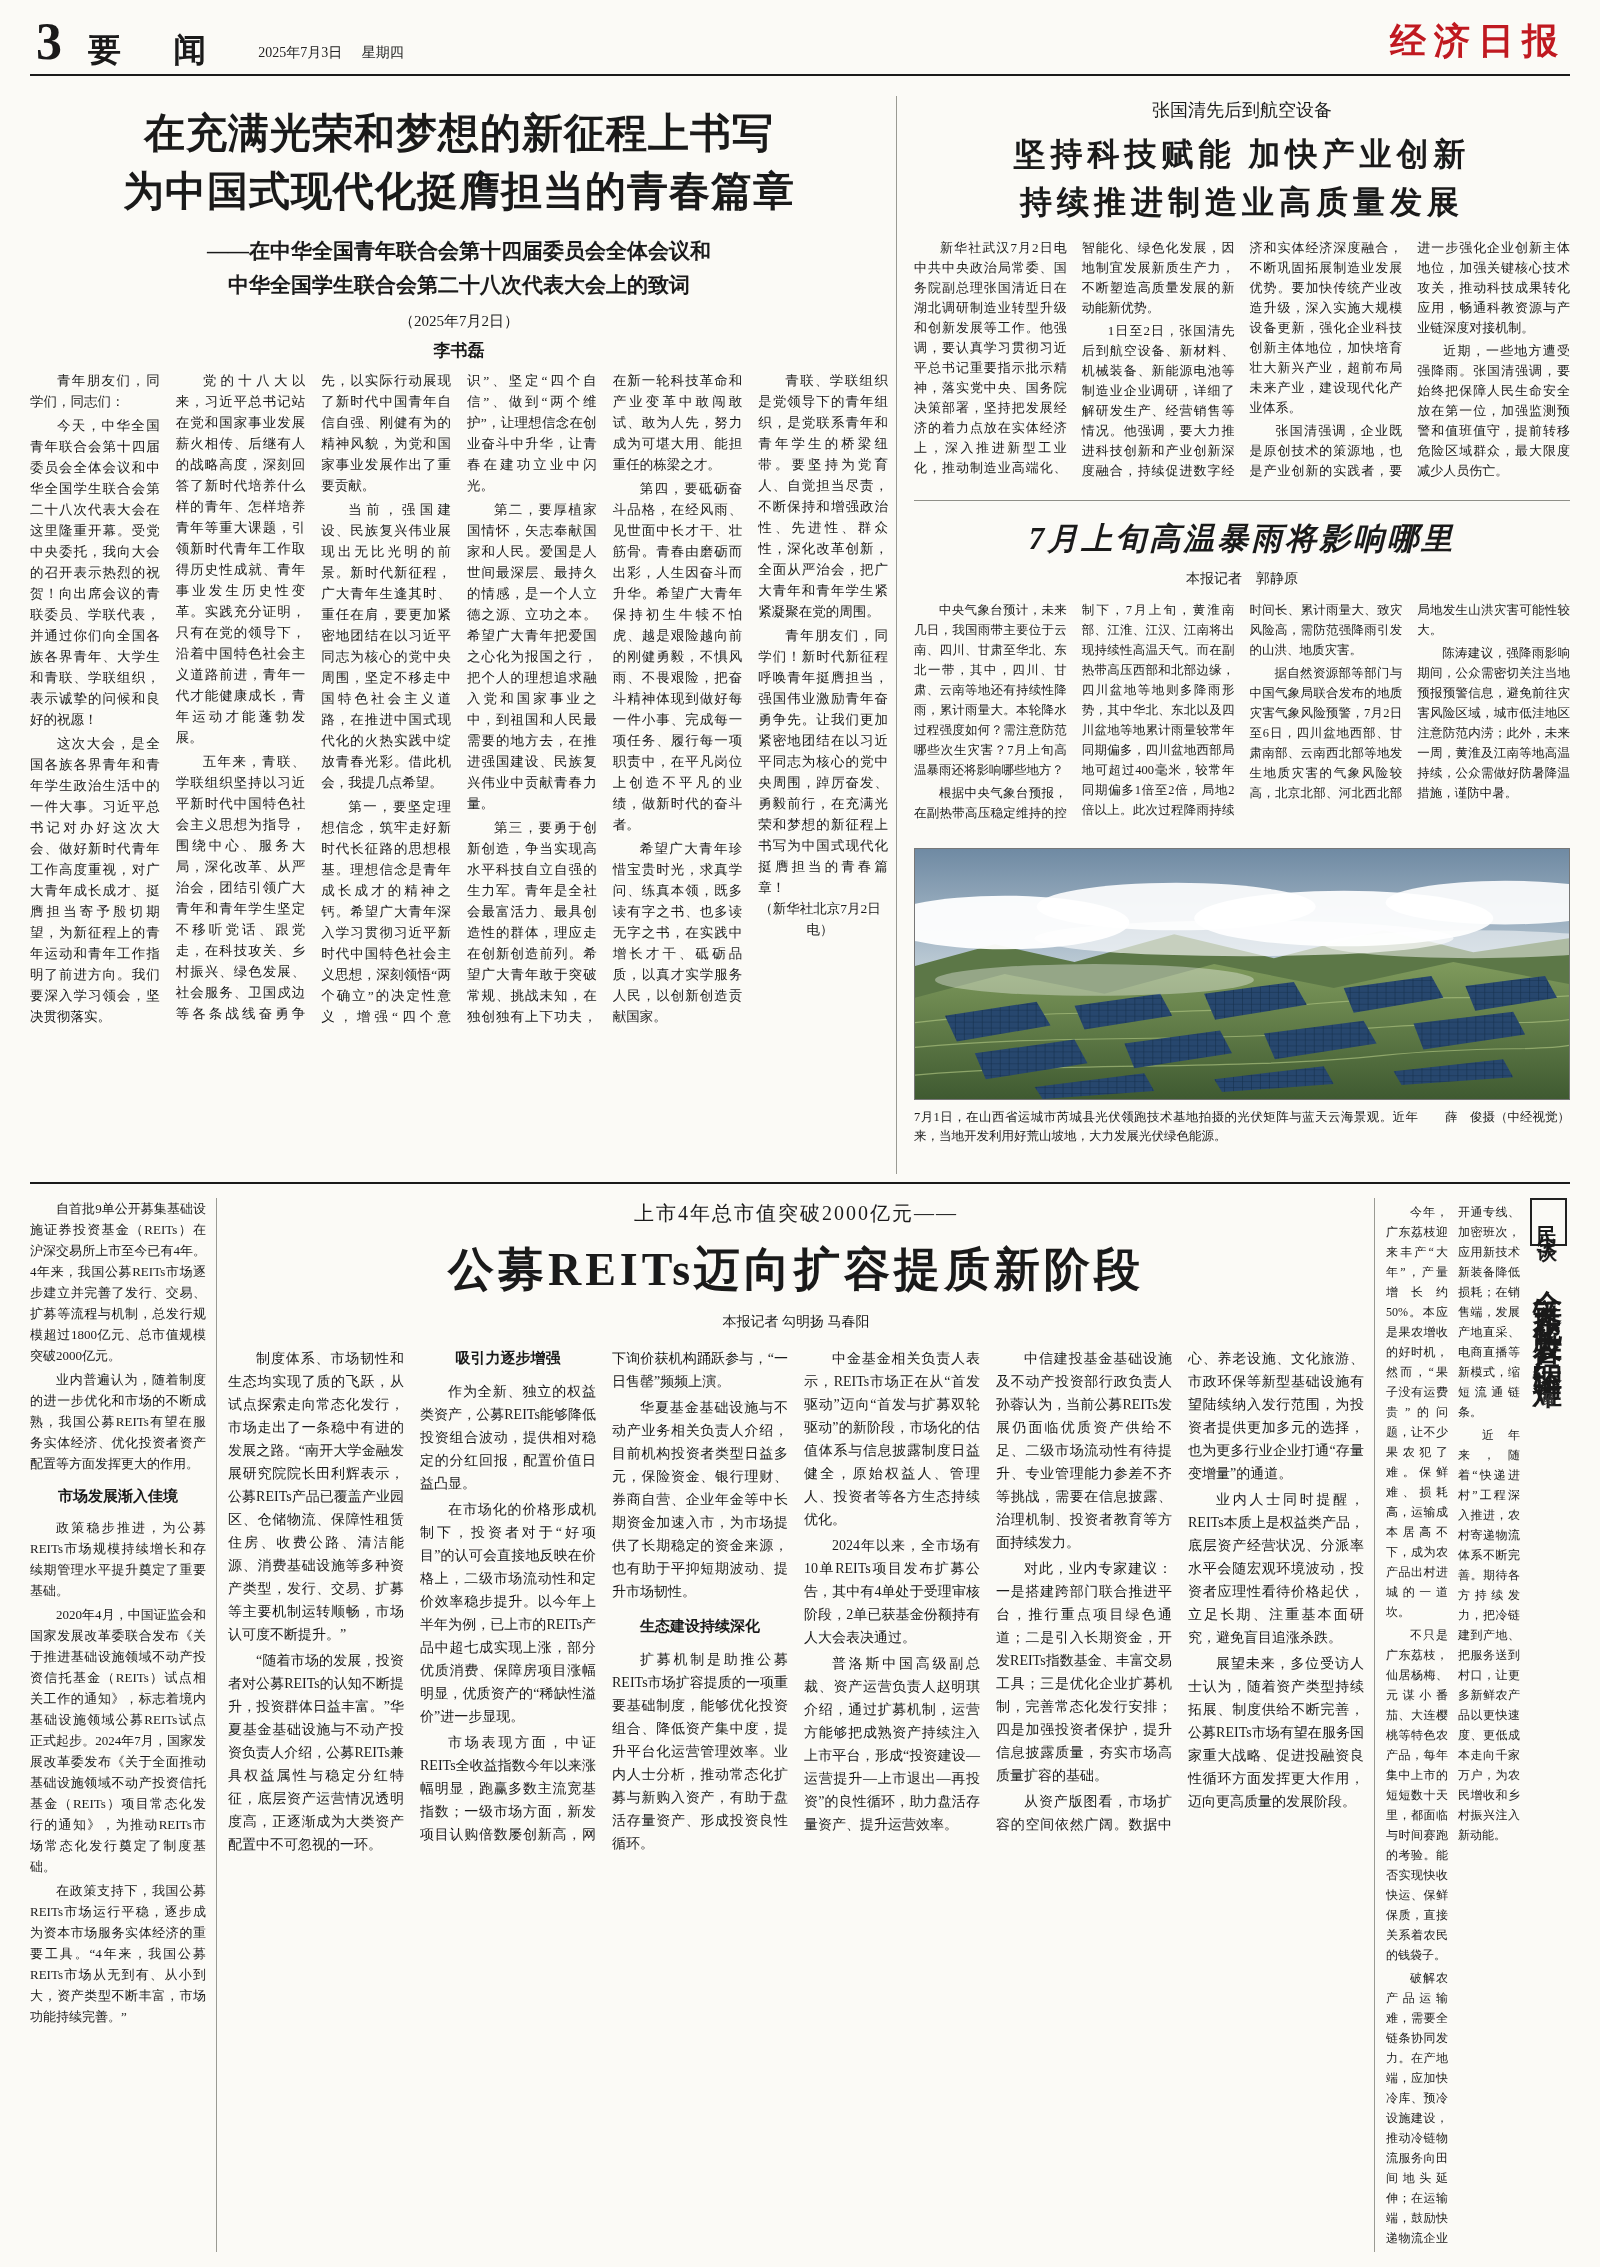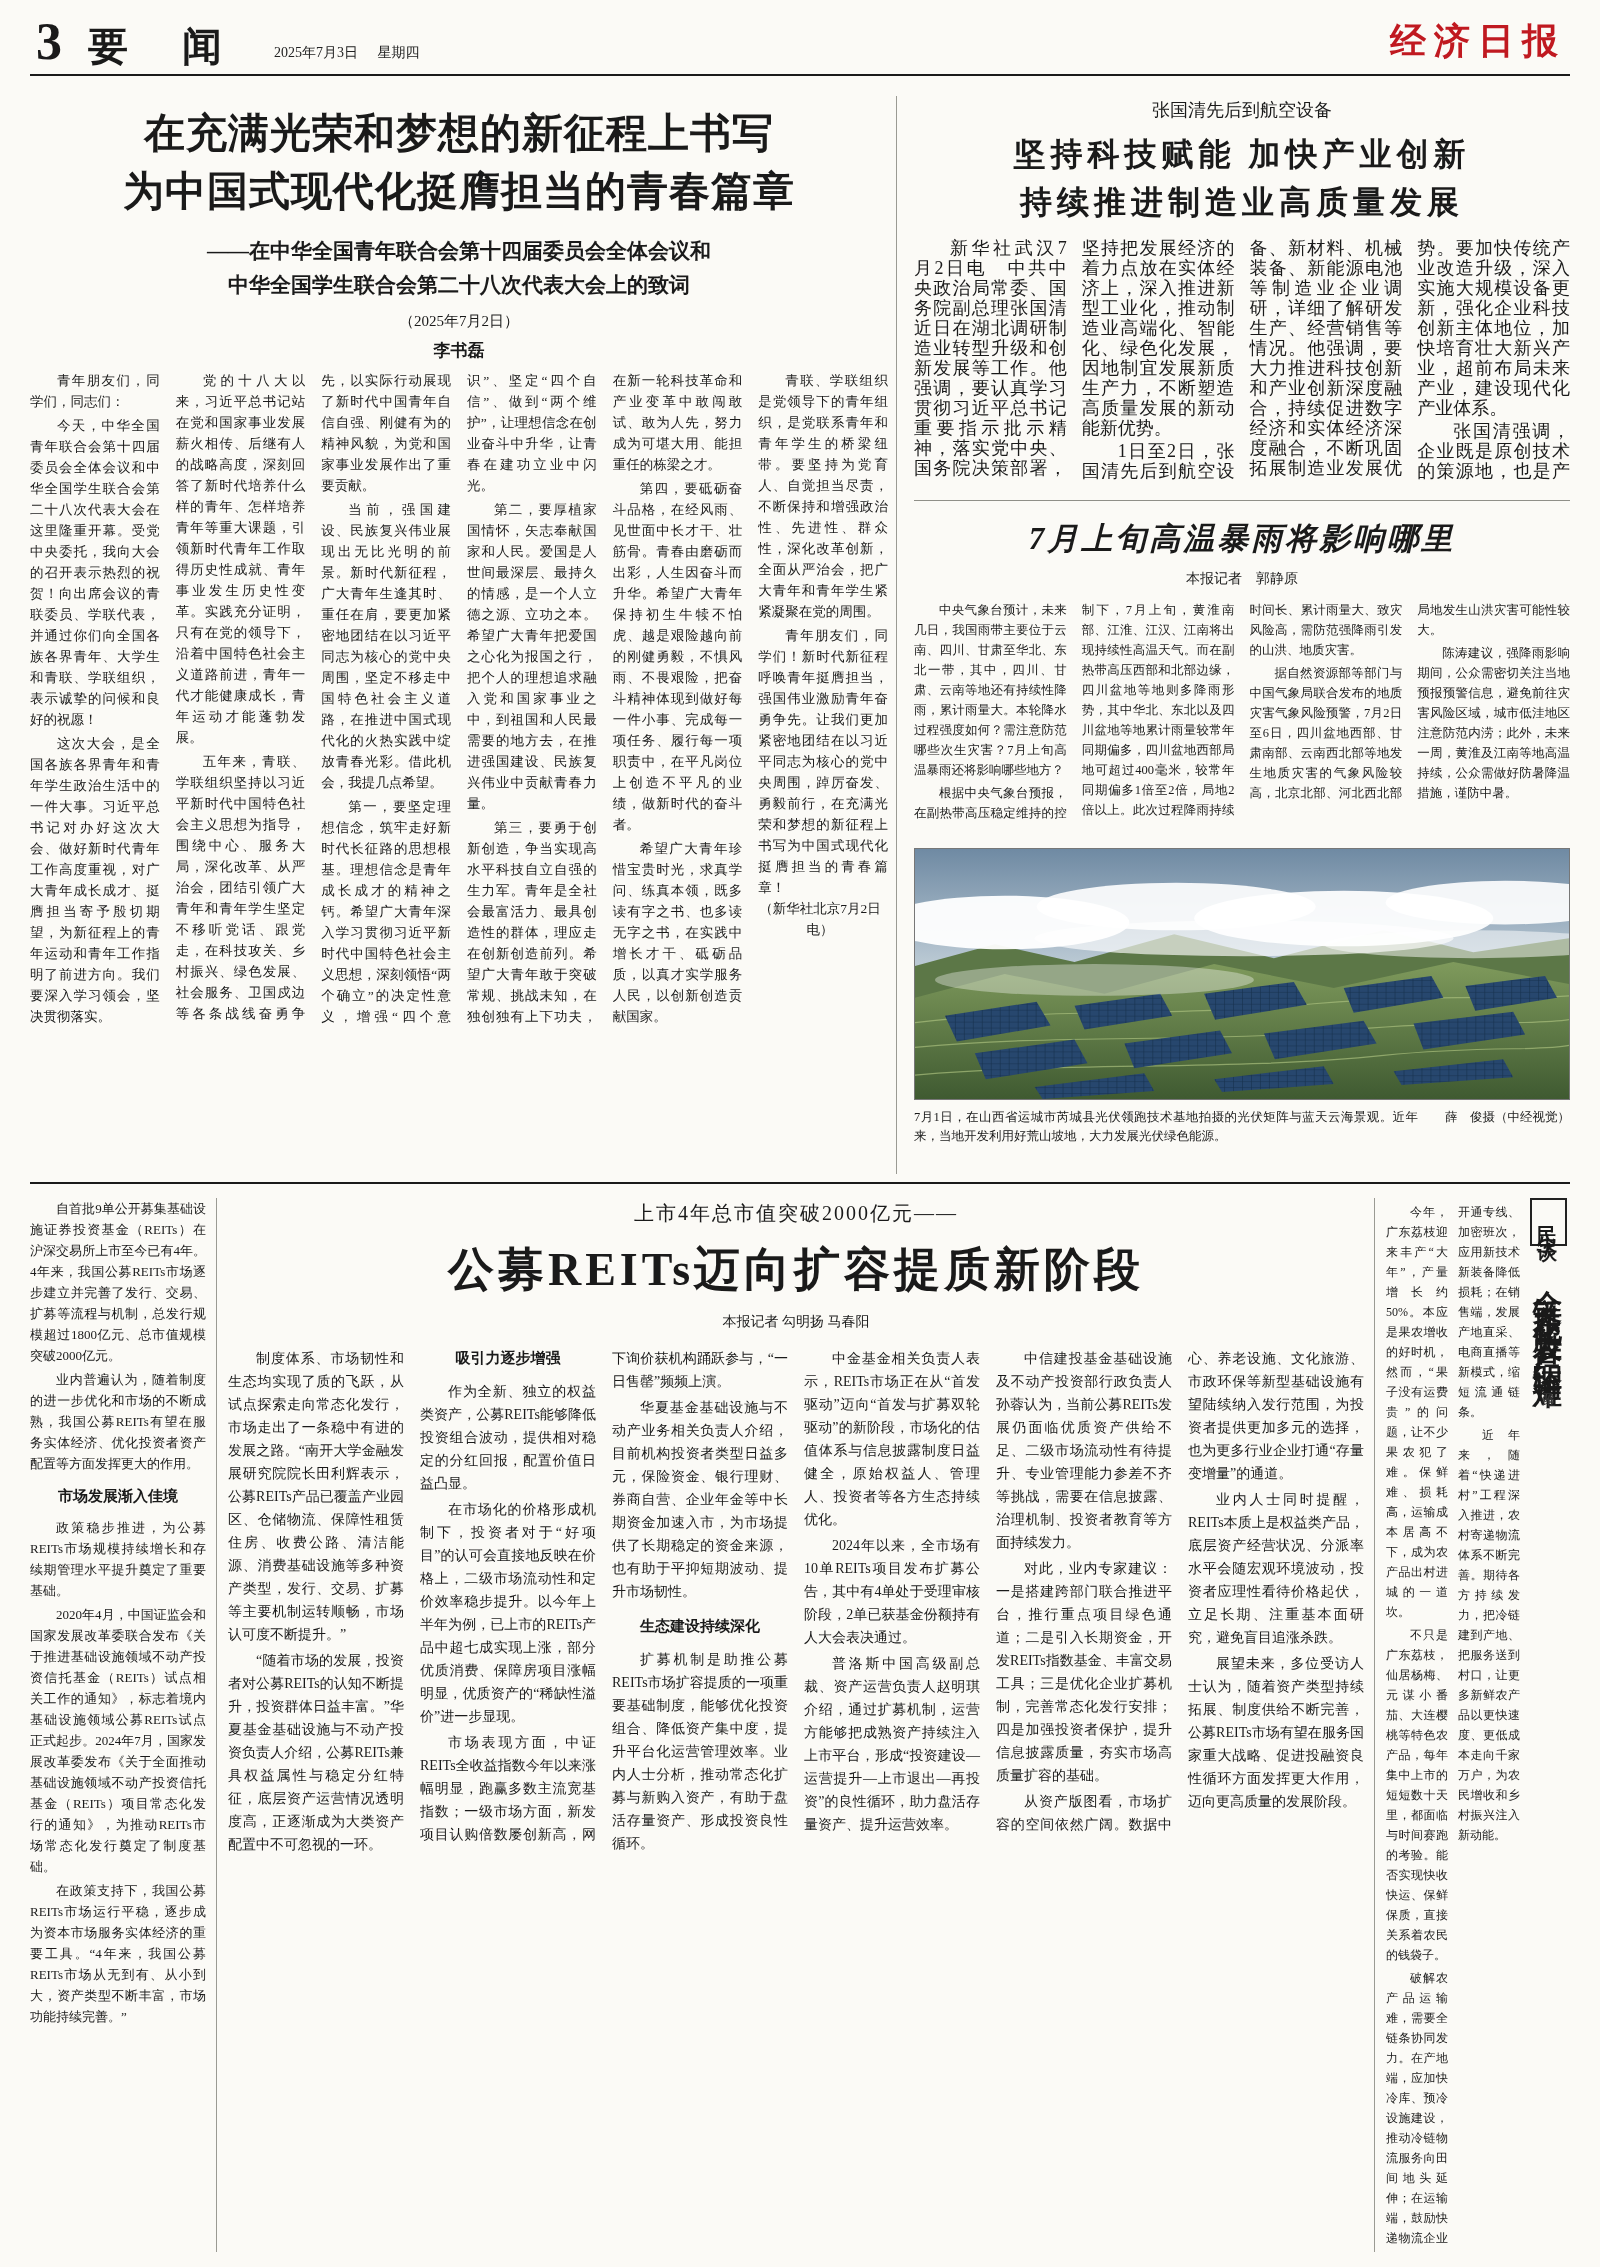--- a/index.html
+++ b/index.html
@@ -9,21 +9,21 @@
     background:#fbfaf6;
     color:#1a1a1a;
     font-family:"Liberation Serif", serif;
   }
   .abs { position:absolute; }
 
   
   .header { left:30px; top:14px; width:1540px; height:62px; border-bottom:2px solid #1a1a1a; }
   .header .hl { position:absolute; left:6px; bottom:6px; display:flex; align-items:flex-end; }
   .pagenum { font-size:52px; font-weight:bold; line-height:1; }
-  .section  { font-size:40px; font-weight:bold; letter-spacing:22px; margin-left:26px; line-height:1.05; }
+  .section  { font-size:33px; font-weight:bold; letter-spacing:22px; margin-left:26px; line-height:1.05; }
   .pagedate { font-size:14px; margin-left:30px; padding-bottom:6px; color:#222; }
   .masthead { position:absolute; right:4px; bottom:8px; font-size:36px; font-weight:bold; letter-spacing:8px; }
 
   
   .body-cols { text-align:justify; overflow:hidden; }
   .body-cols p { text-indent:2em; margin-bottom:3px; }
   .fill-auto { column-fill:auto; }
   h4.subhead { text-align:center; font-weight:bold; font-size:15px; margin:12px 0 10px; break-inside:avoid; }
   .ending { text-align:center; text-indent:0 !important; padding-right:6px; }
 
@@ -41,21 +41,21 @@
   .speech .author { text-align:center; font-size:17px; font-weight:bold; margin-top:8px; }
   .speech-body { margin-top:8px; height:780px; columns:6; column-gap:16px; font-size:13.5px; line-height:21px; }
 
   .vdiv-main { left:896px; top:96px; height:1078px; }
 
   
   .zhang { left:914px; top:96px; width:656px; height:396px; }
   .zhang .kicker { text-align:center; font-size:18px; margin-top:2px; }
   .zhang h2 { text-align:center; font-size:32px; font-weight:bold; letter-spacing:5px; line-height:1.5; margin-top:8px; }
   .zhang h2 span { display:block; }
-  .zhang-body { margin-top:12px; height:244px; columns:4; column-gap:15px; font-size:18px; line-height:20px; }
+  .zhang-body { margin-top:12px; height:244px; columns:4; column-gap:15px; font-size:13px; line-height:20px; }
 
   .hdiv-right { left:914px; top:500px; width:656px; }
 
   
   .weather { left:914px; top:514px; width:656px; height:660px; }
   .weather h2 { text-align:center; font-size:31px; font-weight:bold; letter-spacing:3px; margin-top:4px;font-style:italic; }
   .weather .byline { text-align:center; font-size:14px; margin-top:10px; }
   .weather-body { margin-top:12px; height:238px; columns:4; column-gap:15px; font-size:12.5px; line-height:20px; }
   .photo { margin-top:10px; width:656px; height:252px; display:block; border:1px solid #777; }
   .caption { margin-top:8px; font-size:12.5px; line-height:19px; text-align:justify; }

